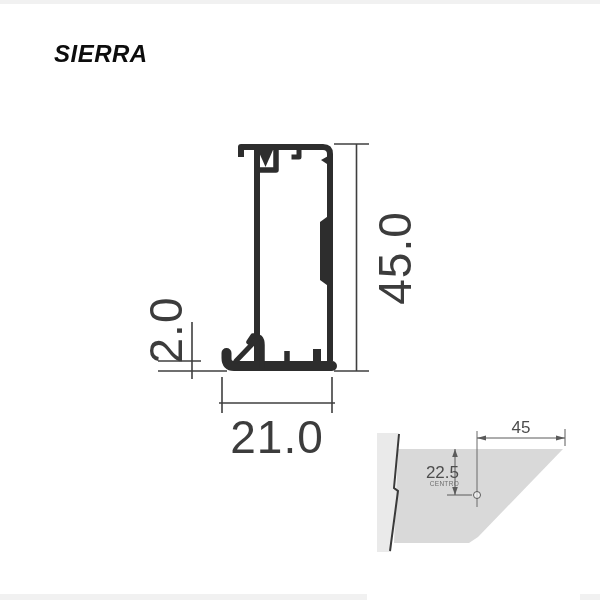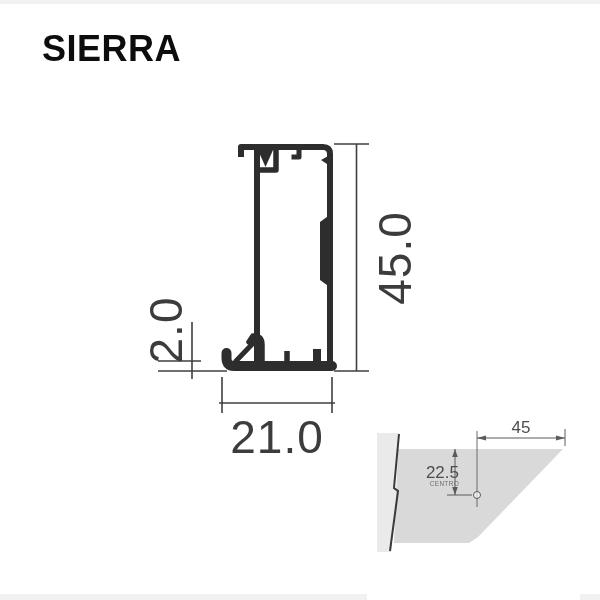--- a/index.html
+++ b/index.html
@@ -5,22 +5,22 @@
   html,body{margin:0;padding:0;background:#ffffff;}
   .page{
     position:relative;width:600px;height:600px;background:#ffffff;overflow:hidden;
     font-family:"Liberation Sans",sans-serif;
   }
   .edge-strip{position:absolute;background:#f1f1f1;}
   .strip-top{left:0;top:0;width:600px;height:4px;}
   .strip-bottom-left{left:0;top:594px;width:367px;height:6px;}
   .strip-bottom-right{left:580px;top:594px;width:20px;height:6px;}
   .title{
-    position:absolute;left:42px;top:28px;margin:0;
-    font-size:36px;font-weight:800;letter-spacing:0.5px;color:#0d0d0d;
+    position:absolute;left:42px;top:28px;margin:12px;
+    font-size:24px;font-weight:800;letter-spacing:0.5px;color:#0d0d0d;font-style:italic;
   }
   svg{position:absolute;left:0;top:0;}
   .dim-big{
     font-family:"Liberation Sans",sans-serif;
     font-size:46px;font-weight:400;fill:#3c3c3c;letter-spacing:1px;
   }
   .dim-small{
     font-family:"Liberation Sans",sans-serif;
     font-size:17px;fill:#4d4d4d;
   }

